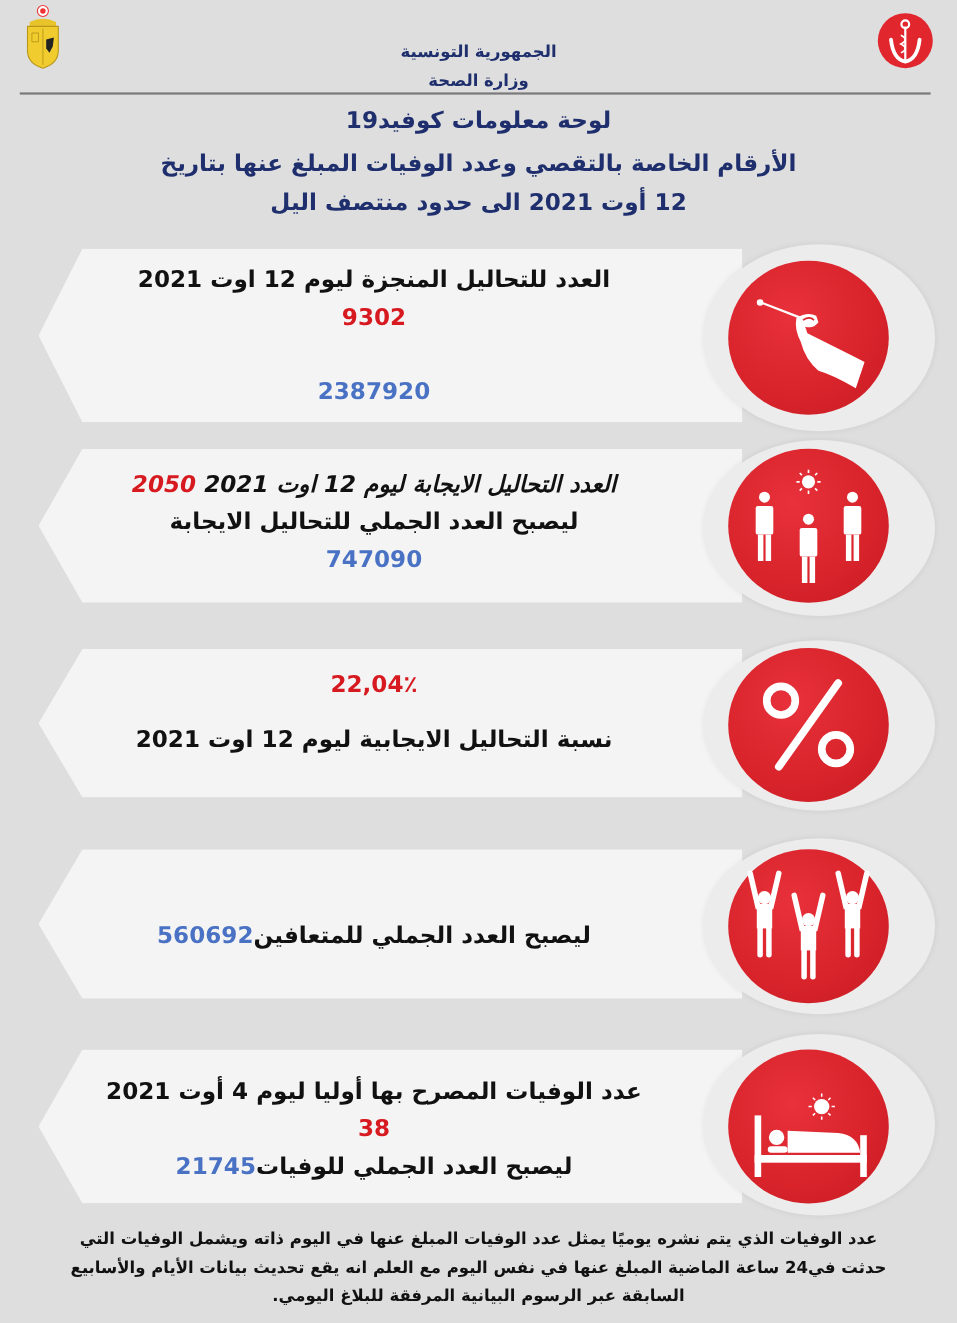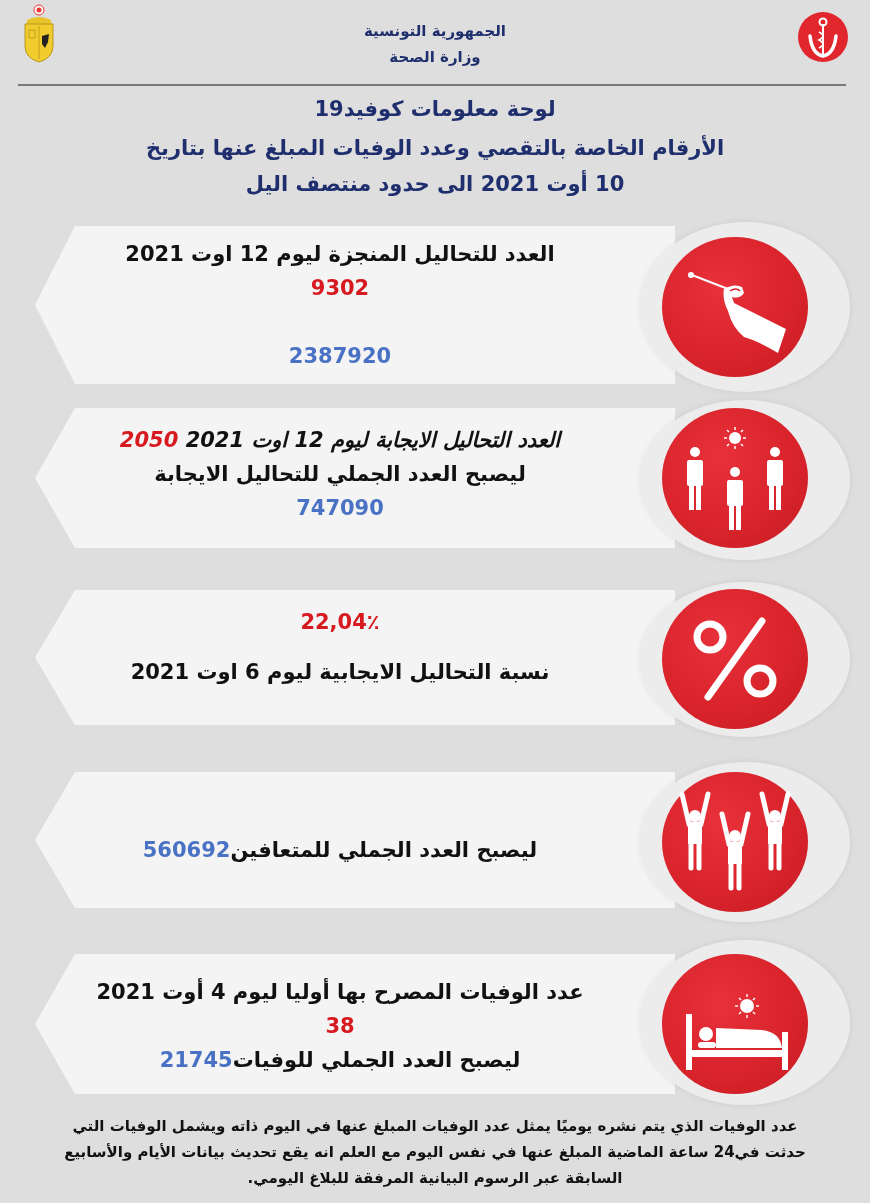--- a/index.html
+++ b/index.html
@@ -5,21 +5,21 @@
   html, body { margin:0; padding:0; }
   body {
     width:870px; height:1203px; overflow:hidden;
     background:#dedede;
     font-family:"DejaVu Sans", sans-serif;
     position:relative;
   }
   .header { position:absolute; left:0; top:0; width:870px; height:88px; }
   .coat { position:absolute; left:18px; top:4px; width:42px; height:60px; }
   .min-logo { position:absolute; left:796px; top:10px; width:54px; height:54px; }
-  .header-text { position:absolute; left:0; width:870px; text-align:center; color:#1f2f6e; font-weight:bold; font-size:15px; direction:rtl; }
+  .header-text { position:absolute; left:0; width:870px; text-align:center; color:#1f2f6e; font-weight:bold; font-size:15px; direction:rtl;margin-top:16px; }
   .h1 { top:22px; }
   .h2 { top:48px; }
   .divider { position:absolute; left:18px; top:84px; width:828px; height:2px; background:#7a7a7a; }
 
   .title { position:absolute; left:0; width:870px; text-align:center; color:#1f2f6e; font-weight:bold; direction:rtl; font-size:21px; }
   .t1 { top:97px; }
   .t2 { top:136px; }
   .t3 { top:172px; }
 
   .card { position:absolute; left:0; width:870px; }
@@ -65,21 +65,21 @@
     <path d="M14 26 Q16 44 27 46 Q38 44 40 26" fill="none" stroke="#fff" stroke-width="3.5" stroke-linecap="round"></path>
     <line x1="27" y1="14" x2="27" y2="46" stroke="#fff" stroke-width="2"></line>
     <circle cx="27" cy="12" r="3.5" fill="none" stroke="#fff" stroke-width="2"></circle>
     <path d="M23 22 Q31 26 23 30 Q31 34 23 38" fill="none" stroke="#fff" stroke-width="1.6"></path>
   </svg>
   <div class="divider"></div>
 </div>
 
 <div class="title t1">لوحة معلومات كوفيد19</div>
 <div class="title t2">الأرقام الخاصة بالتقصي وعدد الوفيات المبلغ عنها بتاريخ</div>
-<div class="title t3">10 أوت 2021 الى حدود منتصف اليل</div>
+<div class="title t3">12 أوت 2021 الى حدود منتصف اليل</div>
 
 <div class="card" style="top:222px; height:170px;">
   <div class="panel" style="top:4px; height:158px;"></div>
   <div class="ring" style="left:640px; top:0; width:210px; height:170px;"></div>
   <div class="disc" style="left:662px; top:15px; width:146px; height:140px;">
     <svg viewBox="0 0 146 140">
       <line x1="30" y1="38" x2="66" y2="52" stroke="#fff" stroke-width="2"></line>
       <circle cx="29" cy="38" r="3" fill="#fff"></circle>
       <path d="M62 52 Q72 46 80 50 L82 56 Q78 62 70 60 L72 66 Q100 80 124 92 L116 116 Q96 104 82 100 Q70 90 66 74 Q60 62 62 52 Z" fill="#fff"></path>
       <path d="M68 54 Q74 50 78 54" fill="none" stroke="#d8232b" stroke-width="1.5"></path>
@@ -137,21 +137,21 @@
   <div class="ring" style="left:640px; top:0; width:210px; height:155px;"></div>
   <div class="disc" style="left:662px; top:7px; width:146px; height:140px;">
     <svg viewBox="0 0 146 140">
       <circle cx="48" cy="48" r="13" fill="none" stroke="#fff" stroke-width="7"></circle>
       <circle cx="98" cy="92" r="13" fill="none" stroke="#fff" stroke-width="7"></circle>
       <line x1="100" y1="32" x2="46" y2="108" stroke="#fff" stroke-width="7" stroke-linecap="round"></line>
     </svg>
   </div>
   <div class="txt" style="top:28px; height:100px;">
     <div class="line red" style="top:0;">22,04٪</div>
-    <div class="line" style="top:50px;">نسبة التحاليل الايجابية ليوم 6 اوت 2021</div>
+    <div class="line" style="top:50px;">نسبة التحاليل الايجابية ليوم 12 اوت 2021</div>
   </div>
 </div>
 
 <div class="card" style="top:762px; height:160px;">
   <div class="panel" style="top:10px; height:136px;"></div>
   <div class="ring" style="left:640px; top:0; width:210px; height:160px;"></div>
   <div class="disc" style="left:662px; top:10px; width:146px; height:140px;">
     <svg viewBox="0 0 146 140" fill="#fff" stroke="#fff" stroke-linecap="round">
       <g>
         <circle cx="33" cy="44" r="6" stroke="none"></circle>

